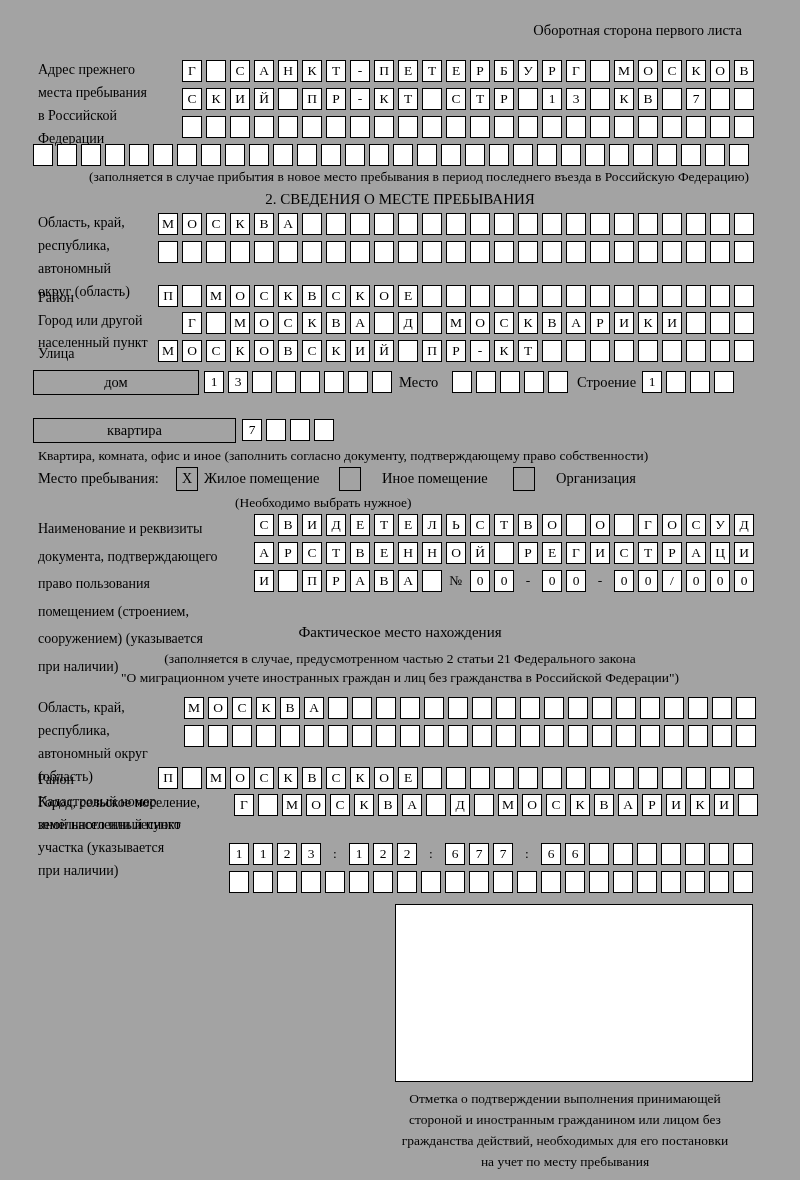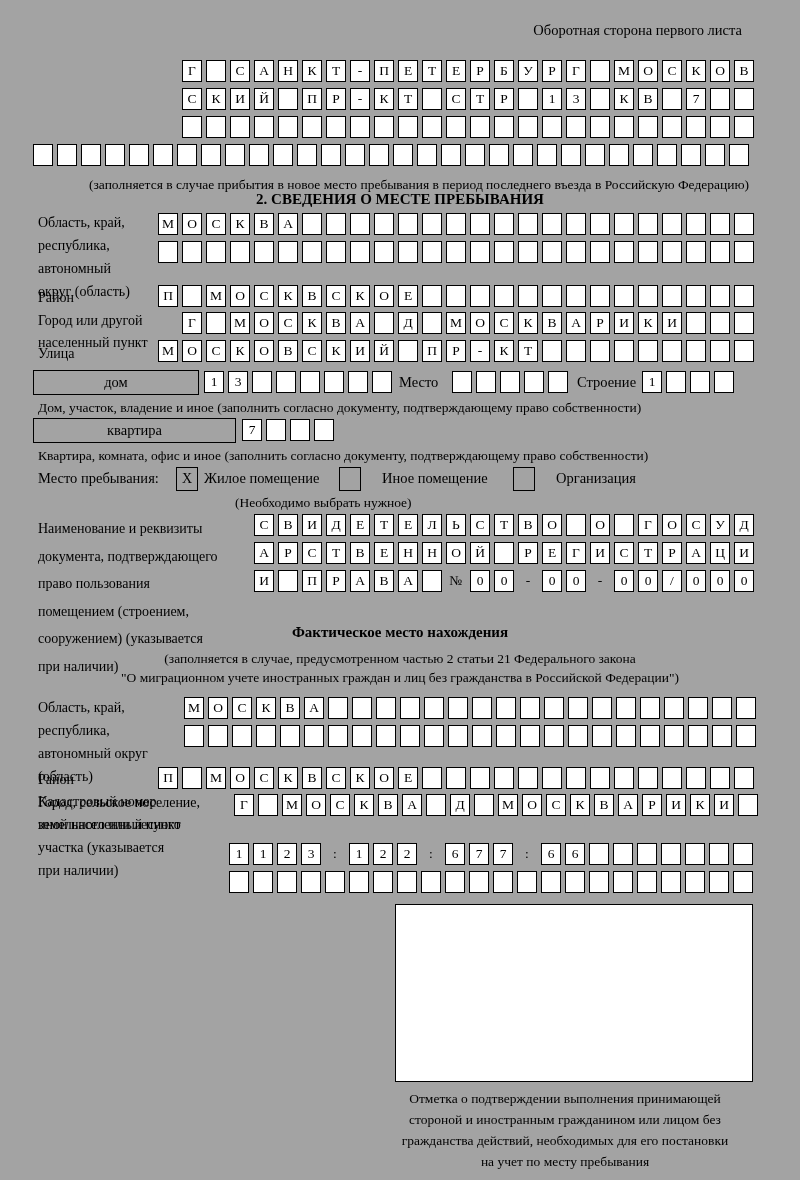--- a/index.html
+++ b/index.html
@@ -6,21 +6,21 @@
   html,body { background:#fff; }
   .canvas {
     position:relative; width:800px; height:1180px; background:#a3a3a3;
     font-family:"Liberation Serif", serif; color:#000;
   }
   .abs { position:absolute; }
   .lbl { font-size:14px; line-height:23px; white-space:pre-line; }
   .lbl-tight { font-size:14px; line-height:22px; white-space:pre-line; }
   .caption { font-size:13.5px; }
   .center { left:0; right:0; text-align:center; }
-  .bold { font-weight:bold; }
+  .bold { font-weight:normal; }
   .grid { display:flex; gap:4px; position:absolute; }
   .cell {
     width:20px; height:22px; border:1.4px solid #000; background:#fff;
     display:flex; align-items:center; justify-content:center;
     font-size:13.5px; font-family:"Liberation Serif", serif; flex:0 0 auto;
   }
   .sep {
     width:20px; height:22px; border:none;
     display:flex; align-items:center; justify-content:center;
     font-size:13.5px; flex:0 0 auto;
@@ -36,20 +36,24 @@
   .stampbox { position:absolute; border:1.6px solid #000; background:#fff; }
   .stampcap { font-size:13.5px; line-height:21px; text-align:center; }
 </style>
 </head>
 <body>
 
 <div class="canvas">
 
   <div class="abs" style="top:22px; right:58px; font-size:14.5px;">Оборотная сторона первого листа</div>
 
+  <div class="abs lbl" style="left:38px; top:58px;">Адрес прежнего
+места пребывания
+в Российской
+Федерации</div>
   <div class="grid" style="left:182px; top:60px;">
       <div class="cell">Г</div>
       <div class="cell"></div>
       <div class="cell">С</div>
       <div class="cell">А</div>
       <div class="cell">Н</div>
       <div class="cell">К</div>
       <div class="cell">Т</div>
       <div class="cell">-</div>
       <div class="cell">П</div>
@@ -146,21 +150,21 @@
       <div class="cell"></div>
       <div class="cell"></div>
       <div class="cell"></div>
       <div class="cell"></div>
       <div class="cell"></div>
       <div class="cell"></div>
       <div class="cell"></div>
       <div class="cell"></div>
       <div class="cell"></div>
     </div>
-  <div class="abs caption center" style="top:177px;padding-left:38px;">(заполняется в случае прибытия в новое место пребывания в период последнего въезда в Российскую Федерацию)</div>
+  <div class="abs caption center" style="top:169px;padding-left:38px;">(заполняется в случае прибытия в новое место пребывания в период последнего въезда в Российскую Федерацию)</div>
 
   <div class="abs center bold" style="top:191px; font-size:15px;">2. СВЕДЕНИЯ О МЕСТЕ ПРЕБЫВАНИЯ</div>
 
   <div class="abs lbl" style="left:38px; top:211px;">Область, край,
 республика,
 автономный
 округ (область)</div>
   <div class="grid" style="left:158px; top:213px;">
       <div class="cell">М</div>
       <div class="cell">О</div>
@@ -322,21 +326,20 @@
       <div class="cell"></div>
       <div class="cell"></div>
     </div>
   <div class="abs" style="left:577px; top:374px; font-size:14.5px;text-align:right;">Строение</div>
   <div class="grid" style="left:642px; top:371px;">
       <div class="cell">1</div>
       <div class="cell"></div>
       <div class="cell"></div>
       <div class="cell"></div>
     </div>
-  <div class="abs caption" style="left:38px; top:400px;">Дом, участок, владение и иное (заполнить согласно документу, подтверждающему право собственности)</div>
 
   <div class="namebox" style="left:33px; top:418px; width:203px;">квартира</div>
   <div class="grid" style="left:242px; top:419px;">
       <div class="cell">7</div>
       <div class="cell"></div>
       <div class="cell"></div>
       <div class="cell"></div>
     </div>
   <div class="abs caption" style="left:38px; top:448px;">Квартира, комната, офис и иное (заполнить согласно документу, подтверждающему право собственности)</div>
 

